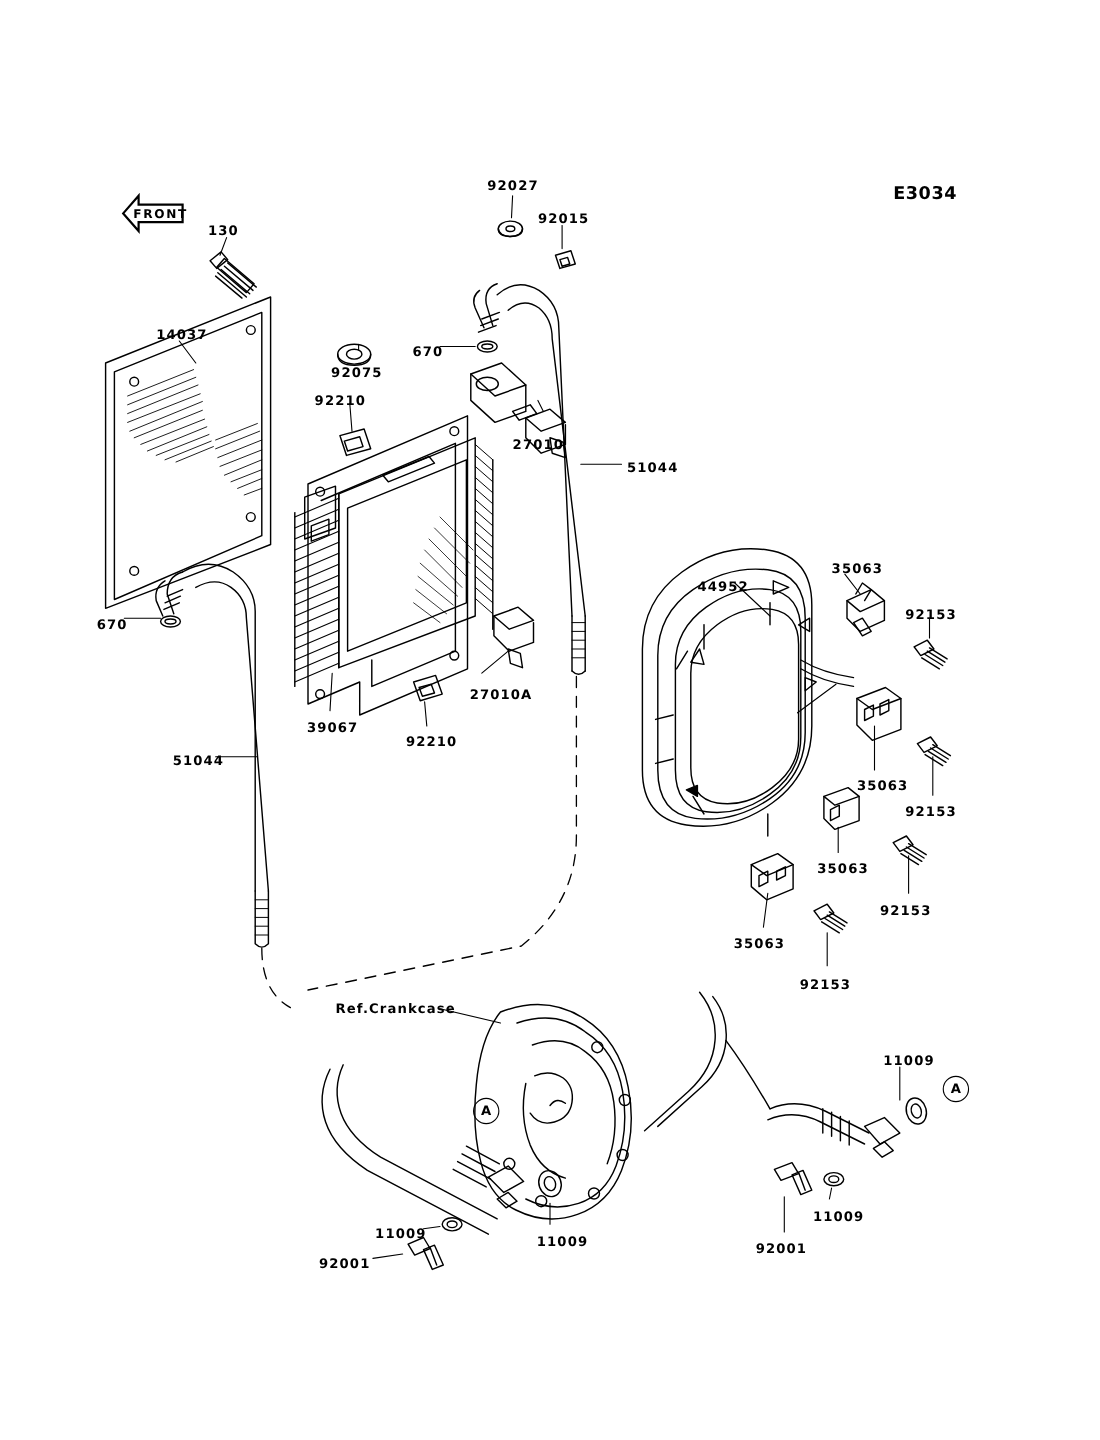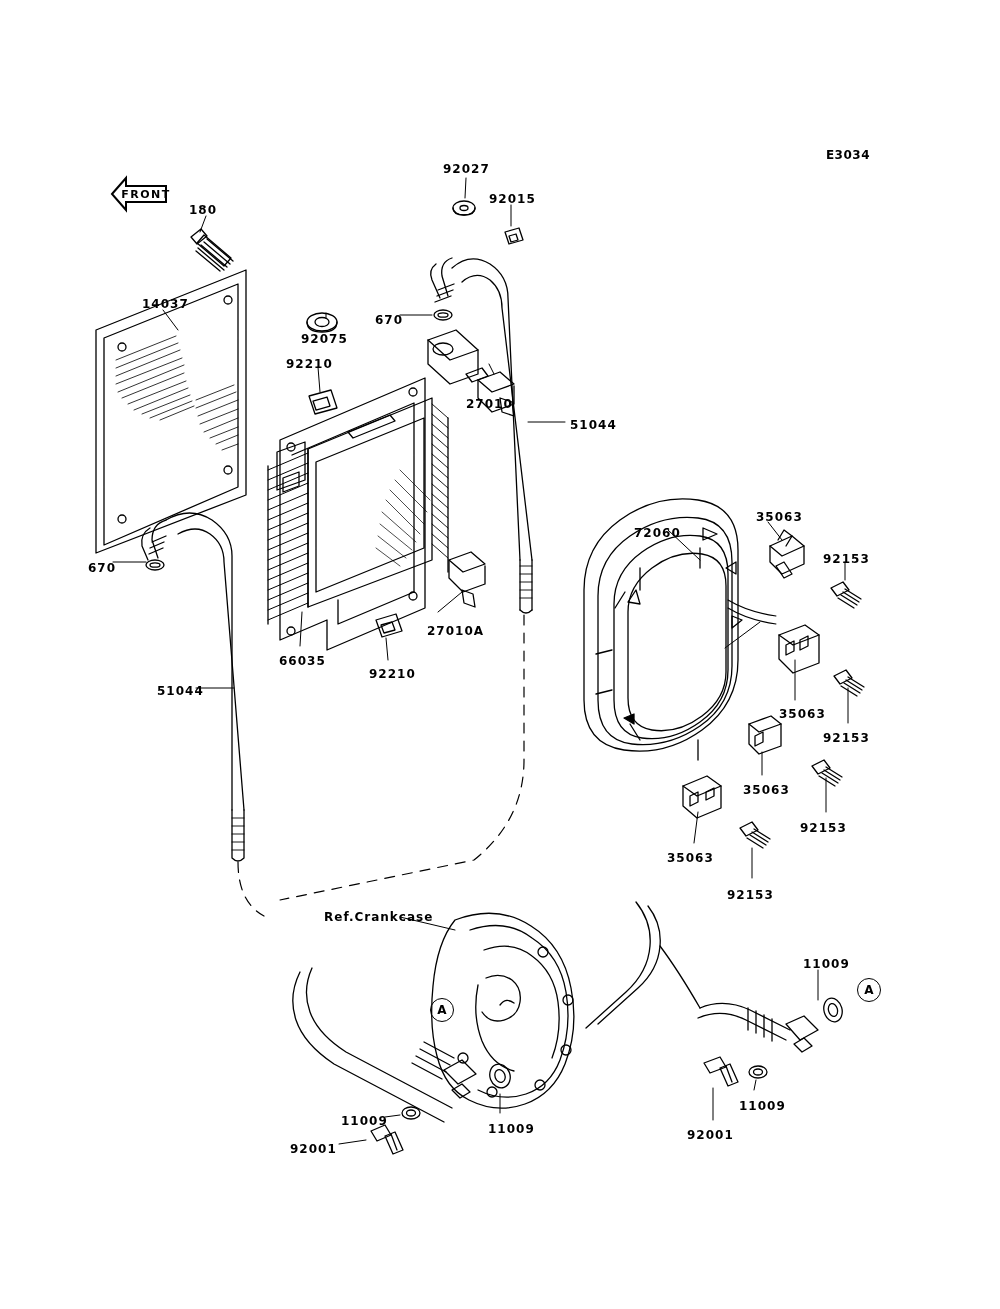--- a/index.html
+++ b/index.html
@@ -24,22 +24,22 @@
     letter-spacing: 1px;
     white-space: nowrap;
   }
   .lbl.ref {
     font-weight: bold;
     letter-spacing: 1px;
   }
   .diagcode {
     position: absolute;
     right: 130px;
-    top: 148px;
-    font-size: 12px;
+    top: 166px;
+    font-size: 16px;
     font-weight: bold;
     letter-spacing: 0.5px;
   }
   svg.art {
     position: absolute;
     left: 0;
     top: 0;
     width: 1000px;
     height: 1309px;
   }
@@ -458,48 +458,48 @@
         <path d="M713,1120 L713,1088"></path>
         <path d="M385,1117 L400,1115"></path>
         <path d="M500,1113 L500,1094"></path>
         <path d="M339,1144 L366,1140"></path>
         <path d="M400,917 L455,930"></path>
         <path d="M760,622 L725,648"></path>
       </g>
     </g>
   </svg>
 
-  <div class="lbl" style="left:189px; top:203px;">180</div>
+  <div class="lbl" style="left:189px; top:203px;">130</div>
   <div class="lbl" style="left:118px; top:297px;margin-left:24px;">14037</div>
   <div class="lbl" style="left:301px; top:300px;margin-top:32px;">92075</div>
   <div class="lbl" style="left:286px; top:357px;">92210</div>
   <div class="lbl" style="left:443px; top:162px;">92027</div>
   <div class="lbl" style="left:489px; top:192px;">92015</div>
   <div class="lbl" style="left:375px; top:313px;">670</div>
   <div class="lbl" style="left:466px; top:353px;margin-top:44px;">27010</div>
   <div class="lbl" style="left:570px; top:418px;">51044</div>
   <div class="lbl" style="left:88px; top:561px;">670</div>
   <div class="lbl" style="left:157px; top:684px;">51044</div>
-  <div class="lbl" style="left:279px; top:654px;">66035</div>
+  <div class="lbl" style="left:279px; top:654px;">39067</div>
   <div class="lbl" style="left:369px; top:667px;">92210</div>
   <div class="lbl" style="left:427px; top:624px;">27010A</div>
-  <div class="lbl" style="left:634px; top:526px;">72060</div>
+  <div class="lbl" style="left:634px; top:526px;">44952</div>
   <div class="lbl" style="left:756px; top:510px;">35063</div>
   <div class="lbl" style="left:823px; top:552px;">92153</div>
   <div class="lbl" style="left:779px; top:707px;">35063</div>
   <div class="lbl" style="left:823px; top:731px;">92153</div>
   <div class="lbl" style="left:743px; top:783px;">35063</div>
   <div class="lbl" style="left:800px; top:821px;">92153</div>
   <div class="lbl" style="left:667px; top:851px;">35063</div>
   <div class="lbl" style="left:727px; top:888px;">92153</div>
   <div class="lbl" style="left:803px; top:957px;">11009</div>
   <div class="lbl" style="left:739px; top:1099px;">11009</div>
   <div class="lbl" style="left:687px; top:1128px;">92001</div>
   <div class="lbl" style="left:341px; top:1114px;">11009</div>
   <div class="lbl" style="left:488px; top:1122px;">11009</div>
   <div class="lbl" style="left:290px; top:1142px;">92001</div>
 
-  <div class="lbl ref" style="left:324px; top:910px;text-align:right;">Ref.Crankcase</div>
+  <div class="lbl ref" style="left:305px; top:910px;text-align:right;">Ref.Crankcase</div>
 
   <div class="circA" style="left:430px; top:998px;">A</div>
   <div class="circA" style="left:857px; top:978px;">A</div>
 
 </div>
 
 </body></html>

